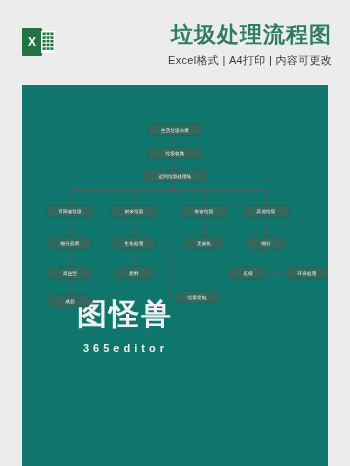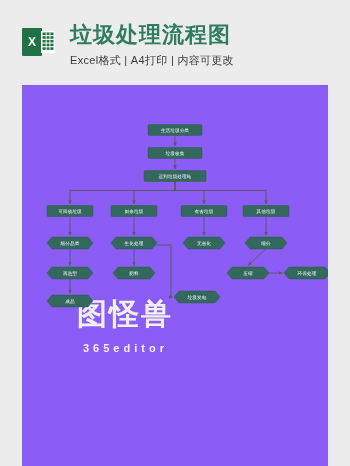--- a/index.html
+++ b/index.html
@@ -28,21 +28,21 @@
     left: 22px;
     top: 26px;
     width: 34px;
     height: 32px;
   }
   #title-block {
     position: absolute;
     left: 70px;
     top: 22px;
     width: 262px;
-    text-align: left;
+    text-align: right;
   }
   #main-title {
     font-size: 22px;
     font-weight: bold;
     color: #2f7d5f;
     letter-spacing: 1px;
     line-height: 26px;
     white-space: nowrap;
   }
   #sub-title {
@@ -53,21 +53,21 @@
     white-space: nowrap;
   }
 
   
   #canvas {
     position: absolute;
     left: 22px;
     top: 85px;
     width: 306px;
     height: 381px;
-    background: #8b5cf6;
+    background: #0f766e;
     overflow: hidden;
   }
 
   #watermark {
     position: absolute;
     left: 55px;
     top: 212px;
     width: 200px;
     height: 70px;
     font-size: 30px;

